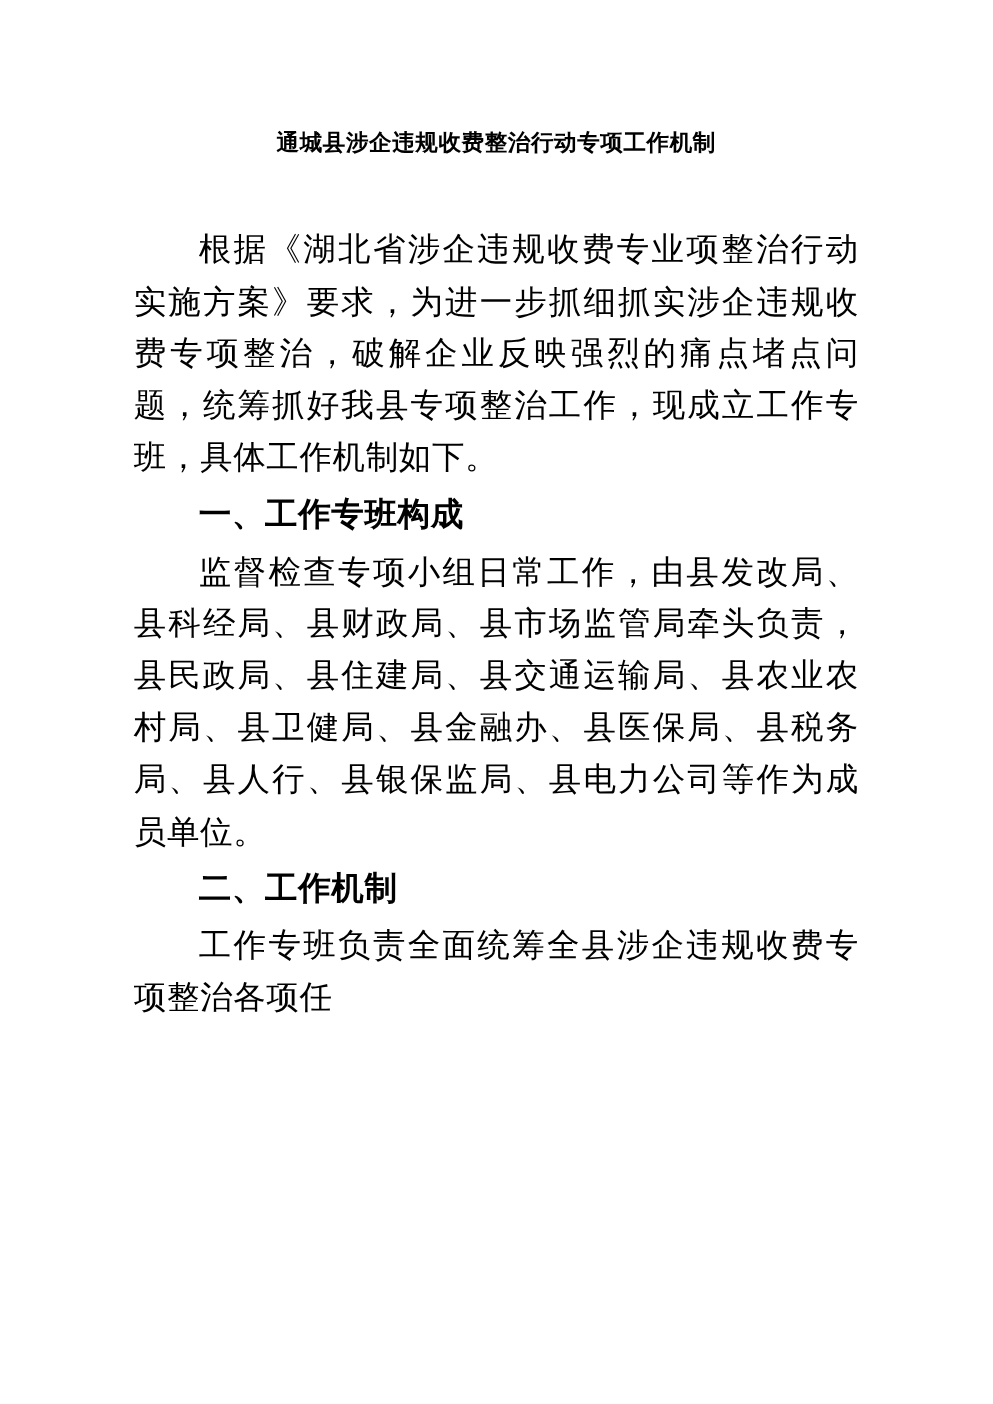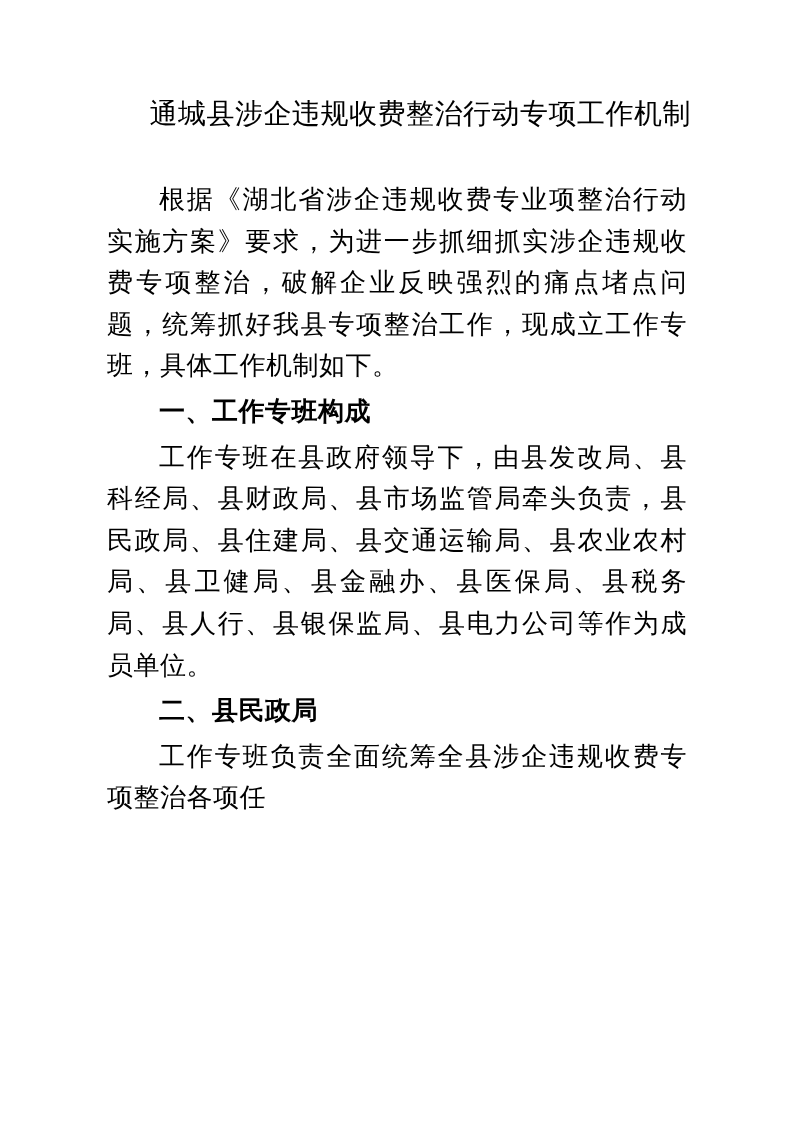--- a/index.html
+++ b/index.html
@@ -13,24 +13,24 @@
     height: 1123px;
     margin: 0 auto;
     background: #ffffff;
     box-sizing: border-box;
     padding: 96px 103px 0 103px;
     overflow: hidden;
     color: #000000;
   }
   .doc-title {
     font-family: "Liberation Sans", "DejaVu Sans", sans-serif;
-    font-weight: normal;
-    font-size: 28px;
+    font-weight: bold;
+    font-size: 18px;
     line-height: 36px;
-    text-align: right;
+    text-align: center;
     letter-spacing: 0.5px;
     margin: 0 0 47px 0;
     white-space: nowrap;
   }
   .doc-body {
     width: 588px;
   }
   .doc-body p {
     margin: 4px;
     font-size: 26px;
@@ -51,17 +51,17 @@
   }
 </style>
 </head>
 <body>
 
 <div class="page">
   <h1 class="doc-title">通城县涉企违规收费整治行动专项工作机制</h1>
   <div class="doc-body">
       <p class="body-para">根据《湖北省涉企违规收费专业项整治行动实施方案》要求，为进一步抓细抓实涉企违规收费专项整治，破解企业反映强烈的痛点堵点问题，统筹抓好我县专项整治工作，现成立工作专班，具体工作机制如下。</p>
       <p class="heading">一、工作专班构成</p>
-      <p class="body-para">工作专班在县政府领导下，由县发改局、县科经局、县财政局、县市场监管局牵头负责，县民政局、县住建局、县交通运输局、县农业农村局、县卫健局、县金融办、县医保局、县税务局、县人行、县银保监局、县电力公司等作为成员单位。</p>
-      <p class="heading">二、县民政局</p>
+      <p class="body-para">监督检查专项小组日常工作，由县发改局、县科经局、县财政局、县市场监管局牵头负责，县民政局、县住建局、县交通运输局、县农业农村局、县卫健局、县金融办、县医保局、县税务局、县人行、县银保监局、县电力公司等作为成员单位。</p>
+      <p class="heading">二、工作机制</p>
       <p class="body-para">工作专班负责全面统筹全县涉企违规收费专项整治各项任</p>
     </div>
 </div>
 
 </body></html>

